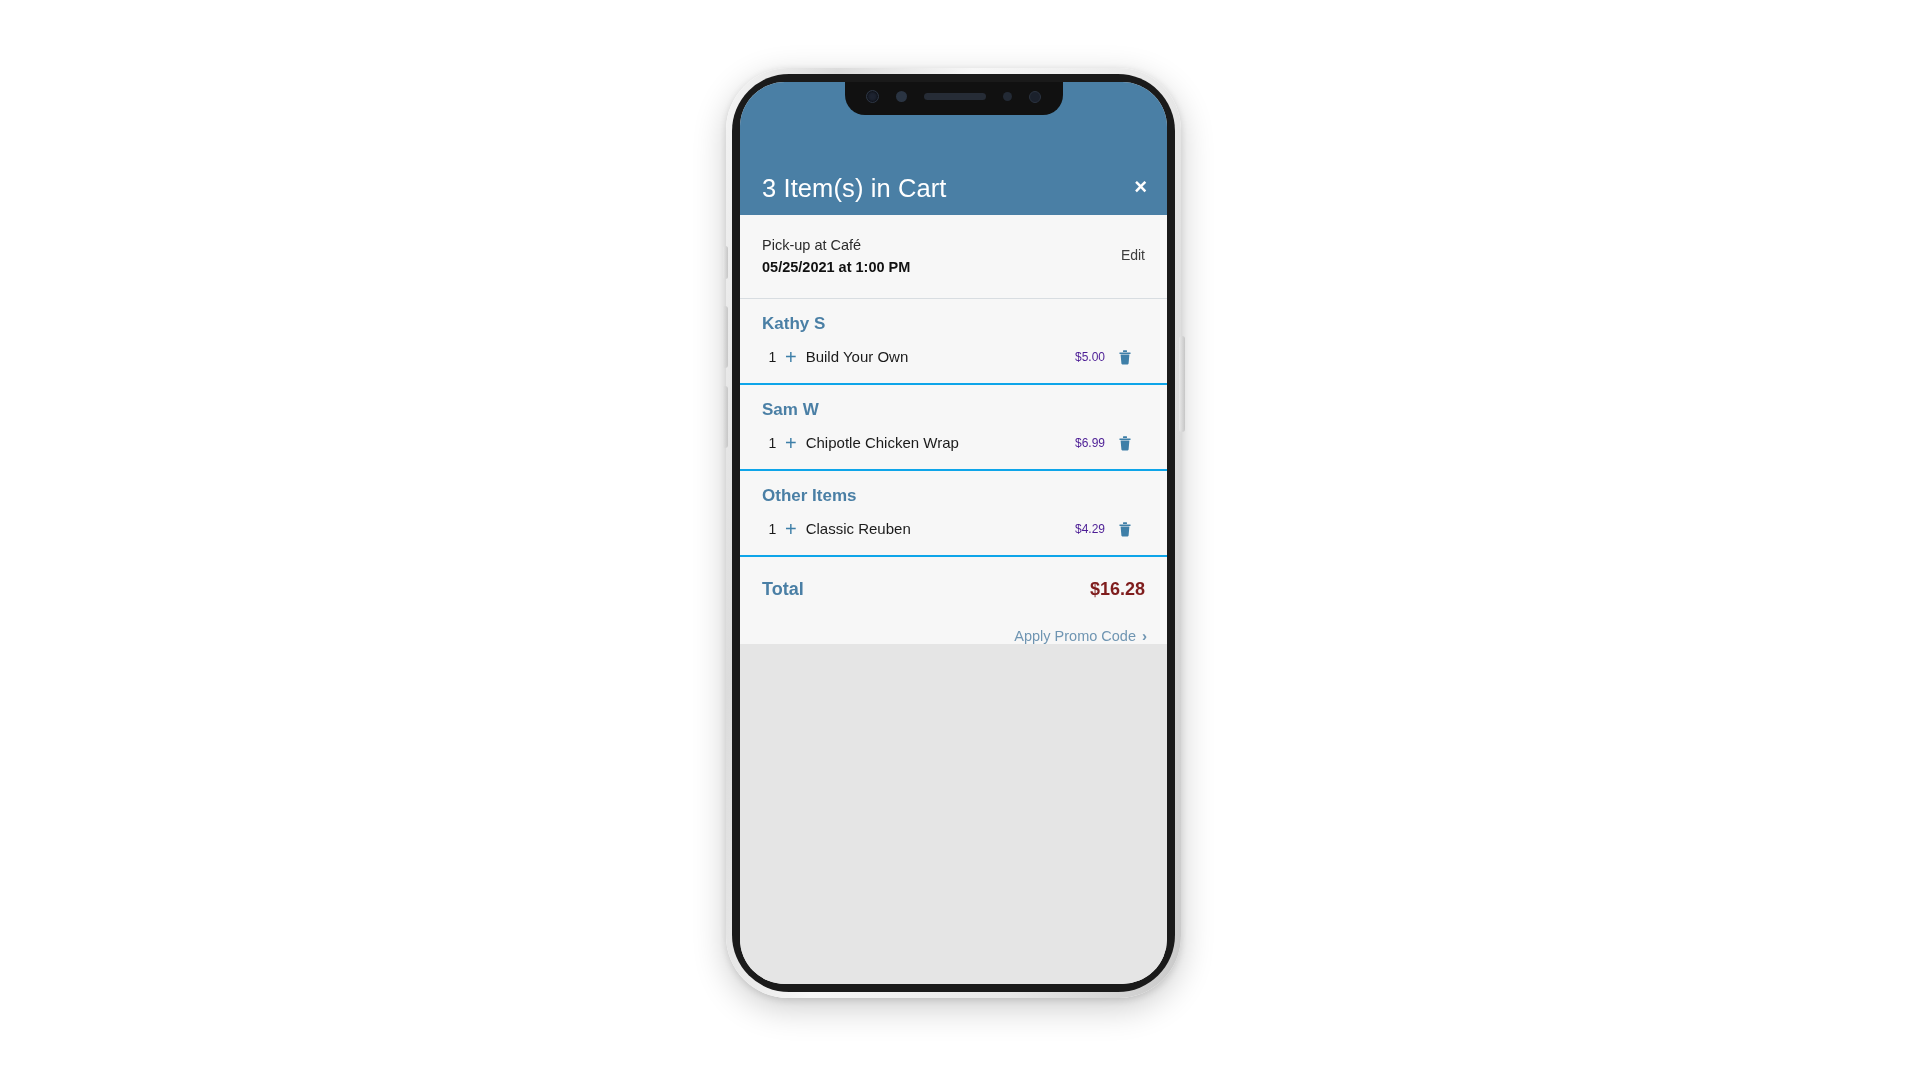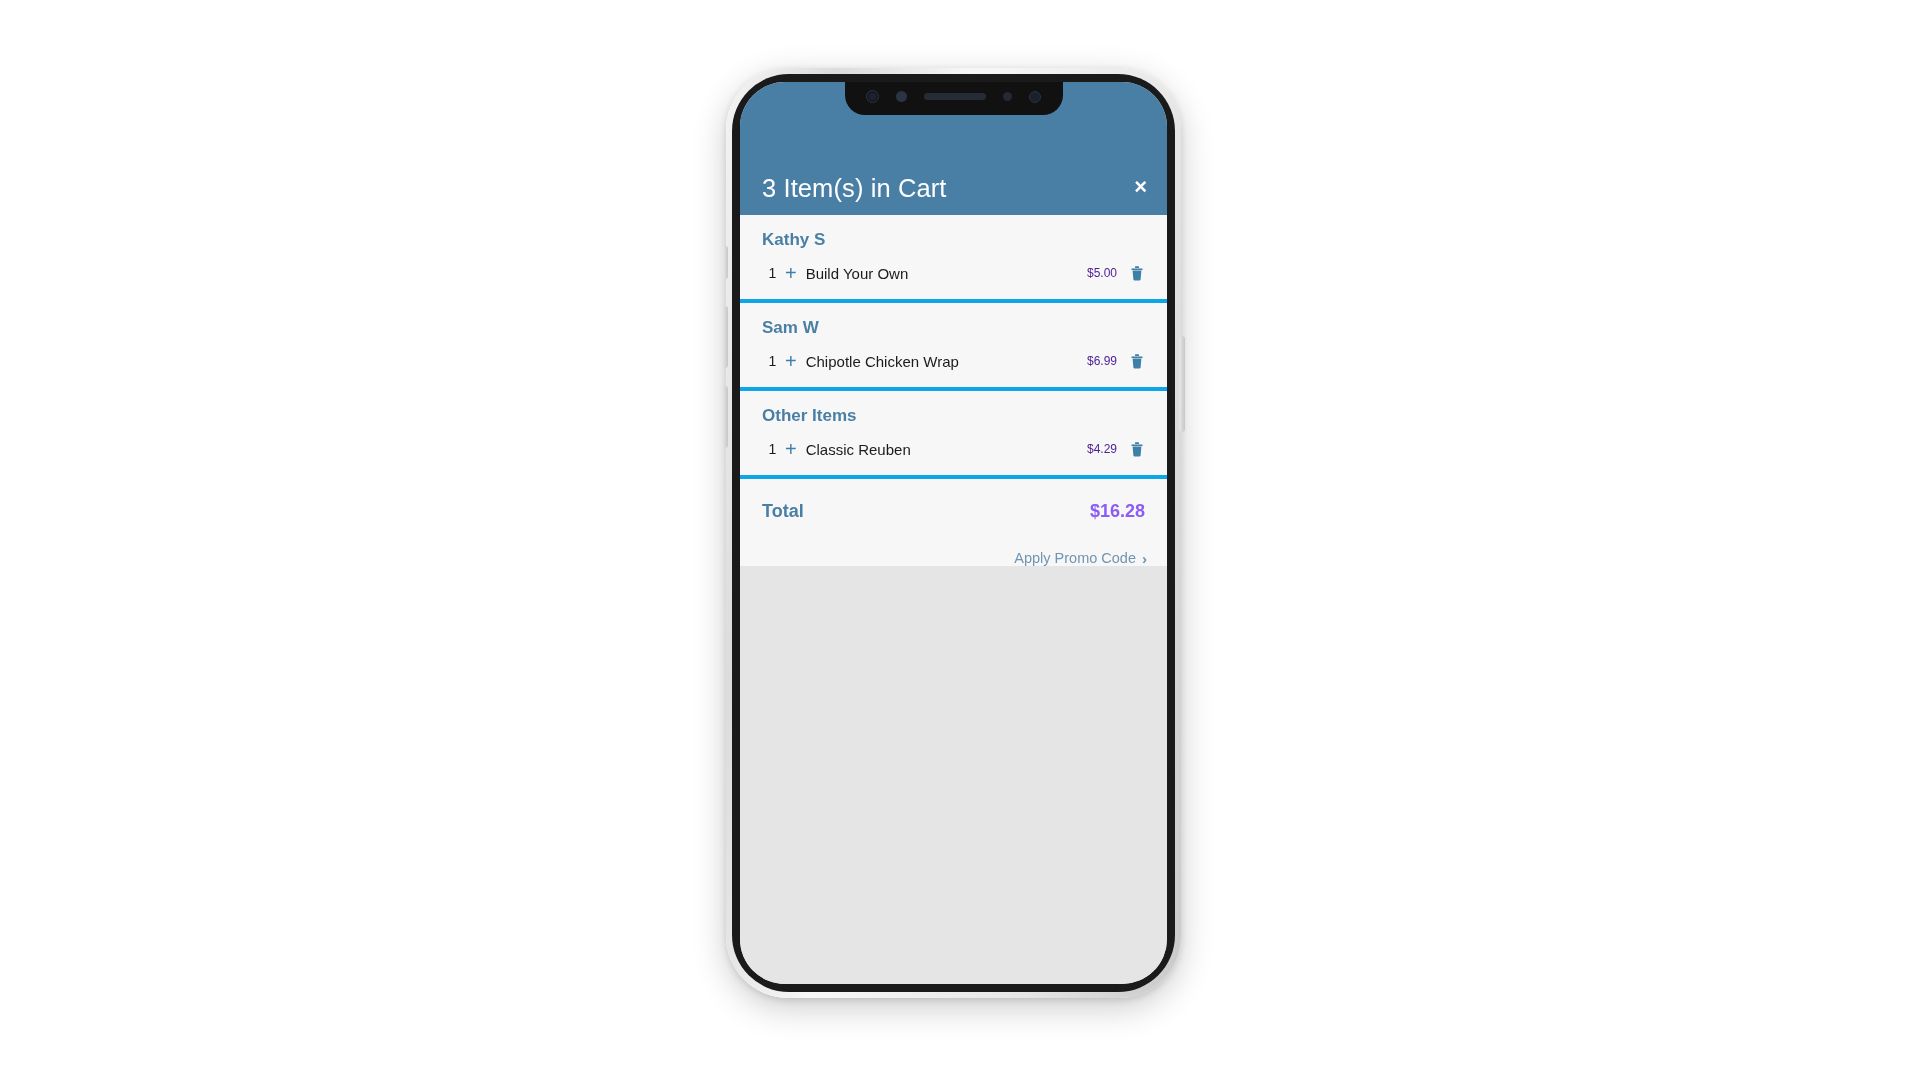--- a/index.html
+++ b/index.html
@@ -179,22 +179,22 @@
   }
   .edit-link {
     font-size: 14px;
     color: #3d3d3d;
     cursor: pointer;
     padding-top: 13px;
   }
 
   
   .group {
-    border-bottom: 4px solid #0ea5e9;
-    padding: 11px 4px 10px 0;
+    border-bottom: 2px solid #0ea5e9;
+    padding: 11px 16px 10px 0;
   }
   .group-name {
     font-size: 17px;
     font-weight: 700;
     color: #4a7fa5;
     padding: 4px 22px 9px 22px;
   }
   .item-row {
     display: flex;
     align-items: center;
@@ -244,21 +244,21 @@
   }
   .total-label {
     font-size: 18px;
     font-weight: 700;
     color: #4a7fa5;
     text-align: right;
   }
   .total-value {
     font-size: 18px;
     font-weight: 700;
-    color: #8b5cf6;
+    color: #7f1d1d;
   }
 
   .promo-row {
     display: flex;
     justify-content: flex-end;
     padding: 22px 20px 0 26px;
   }
   .promo-link {
     font-size: 14.5px;
     color: #6f95b2;
@@ -327,20 +327,27 @@
 
       <div class="app">
 
         <div class="app-header">
           <div class="app-title">3 Item(s) in Cart</div>
           <div class="close-btn">×</div>
         </div>
 
         <div class="sheet">
 
+          <div class="pickup">
+            <div>
+              <div class="pickup-label">Pick-up at Café</div>
+              <div class="pickup-when">05/25/2021 at 1:00 PM</div>
+            </div>
+            <div class="edit-link">Edit</div>
+          </div>
 
           <div class="group">
             <div class="group-name">Kathy S</div>
             <div class="item-row">
               <span class="item-qty">1</span>
               <span class="item-plus">+</span>
               <span class="item-name">Build Your Own</span>
               <span class="item-price">$5.00</span>
               <svg class="trash-icon" viewBox="0 0 14 16">
                 <rect x="1.4" y="3.4" width="11.2" height="1.6" rx="0.4" fill="#3e7fa8"></rect>

